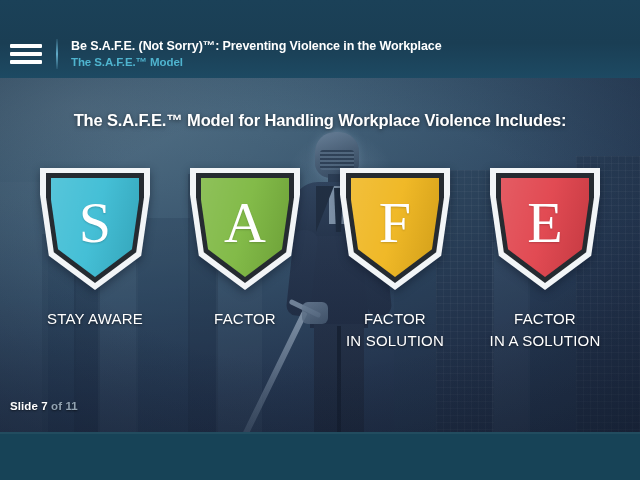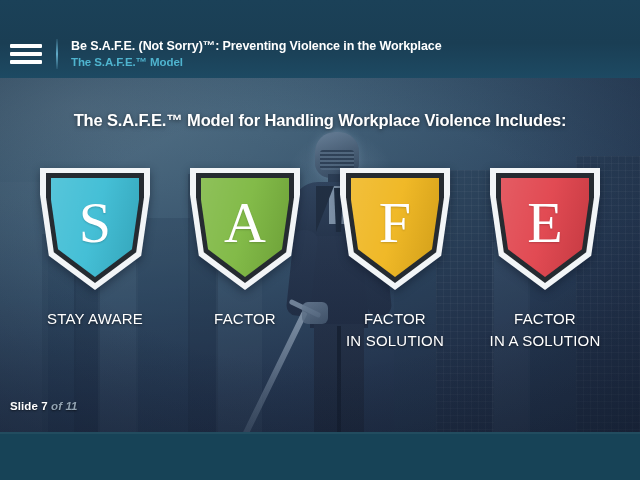--- a/index.html
+++ b/index.html
@@ -303,21 +303,21 @@
   }
 
   .slide-counter {
     position: absolute;
     left: 10px; top: 322px;
     font-size: 11.5px;
     letter-spacing: 0.1px;
     text-shadow: 0 1px 2px rgba(0,0,0,0.5);
   }
   .sc-strong { color: #ffffff; font-weight: bold; }
-  .sc-dim { color: #92a3b2; font-weight: bold; font-style: italic; }
+  .sc-dim { color: #92a3b2; font-weight: bold; }
 
   
   .footer {
     position: absolute;
     left: 0; top: 432px;
     width: 640px; height: 48px;
     background: #174357;
   }
   .footer-topline {
     position: absolute; left: 0; top: 0;

